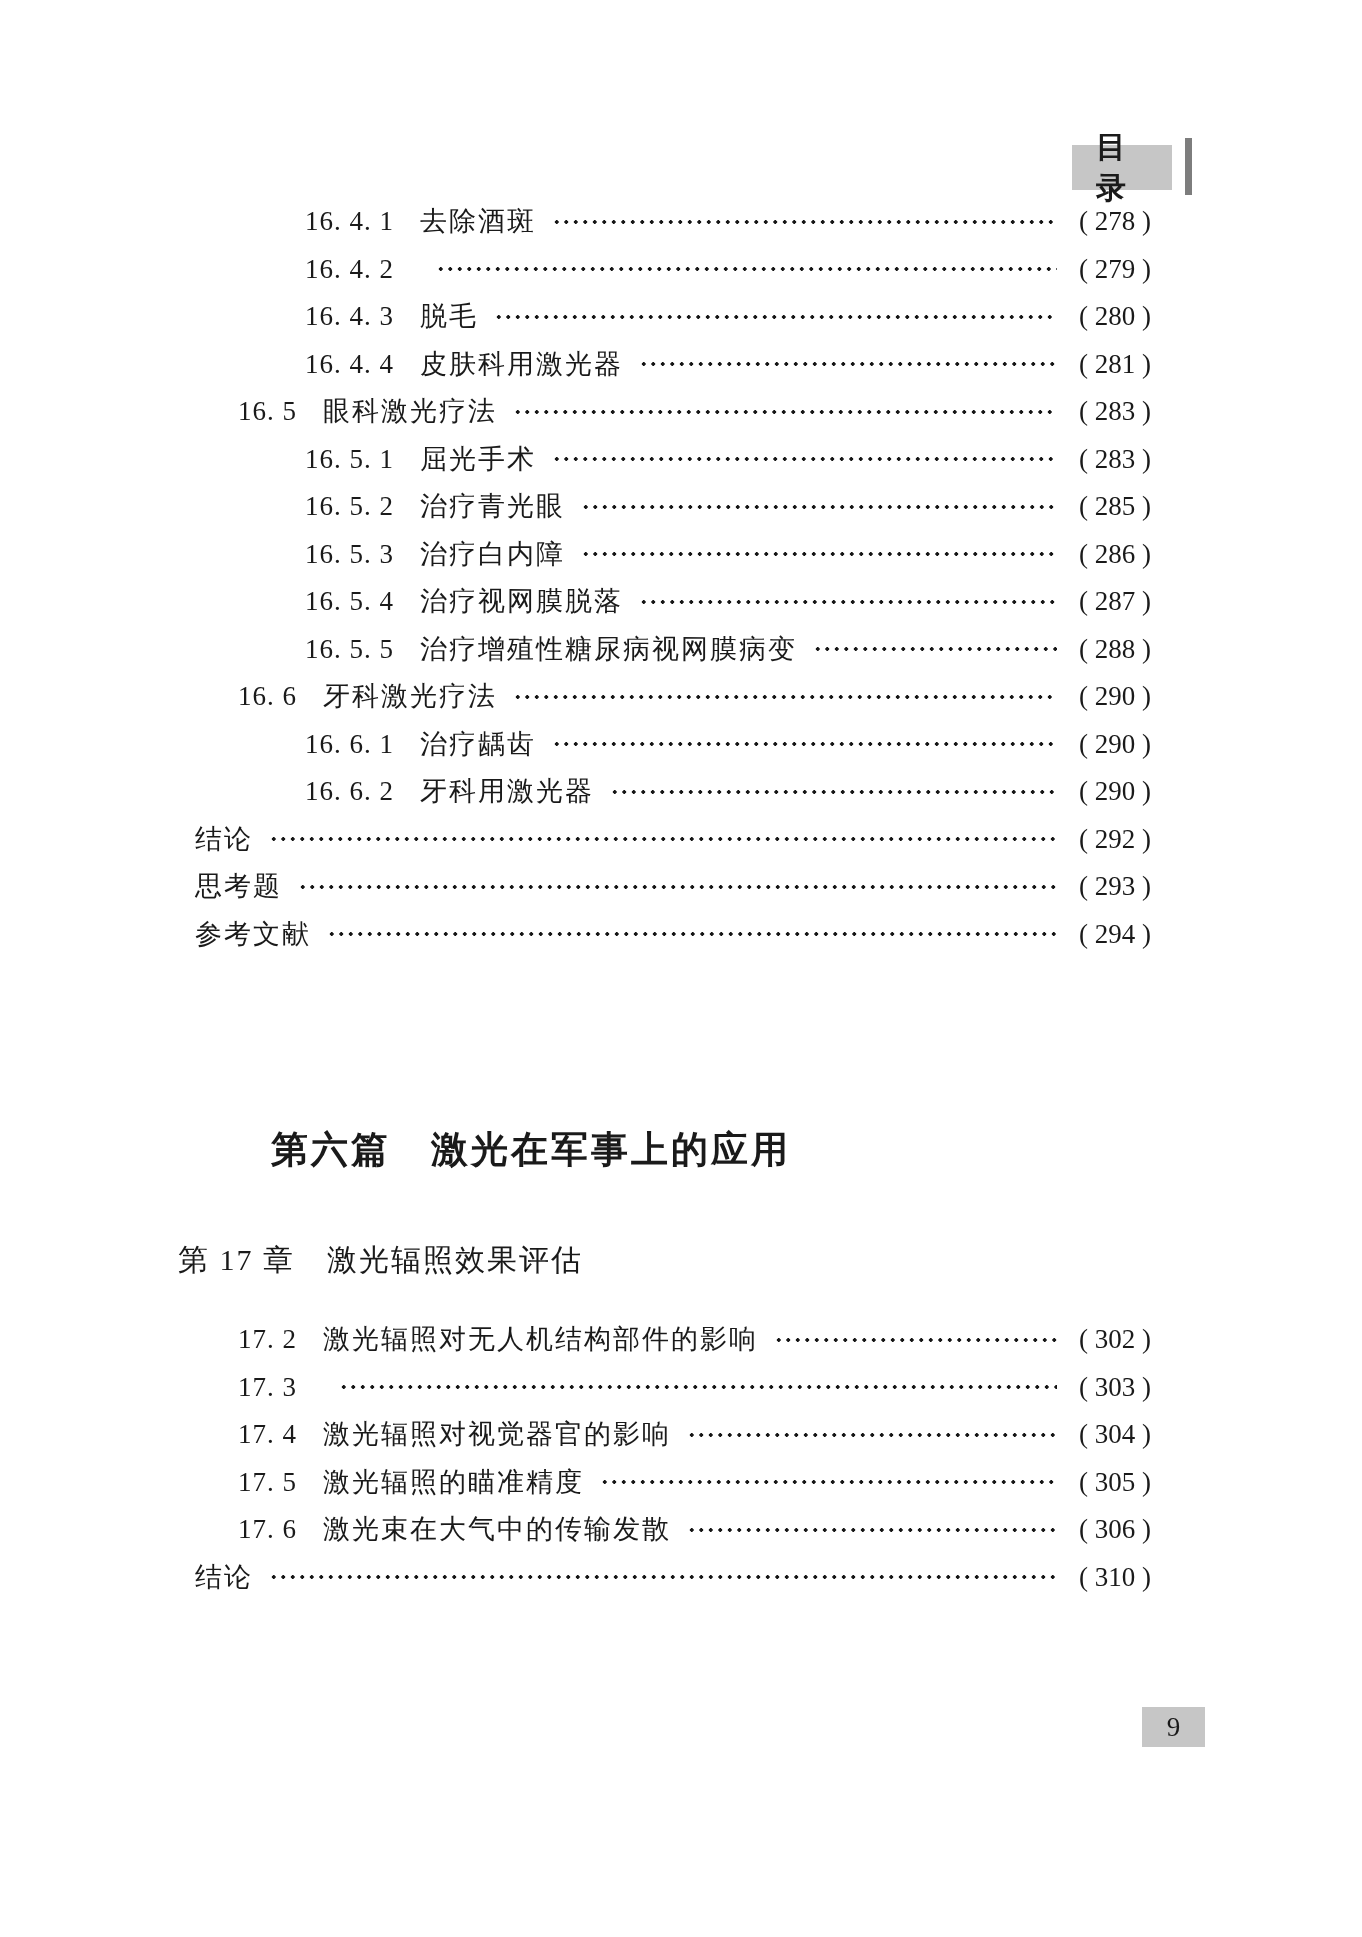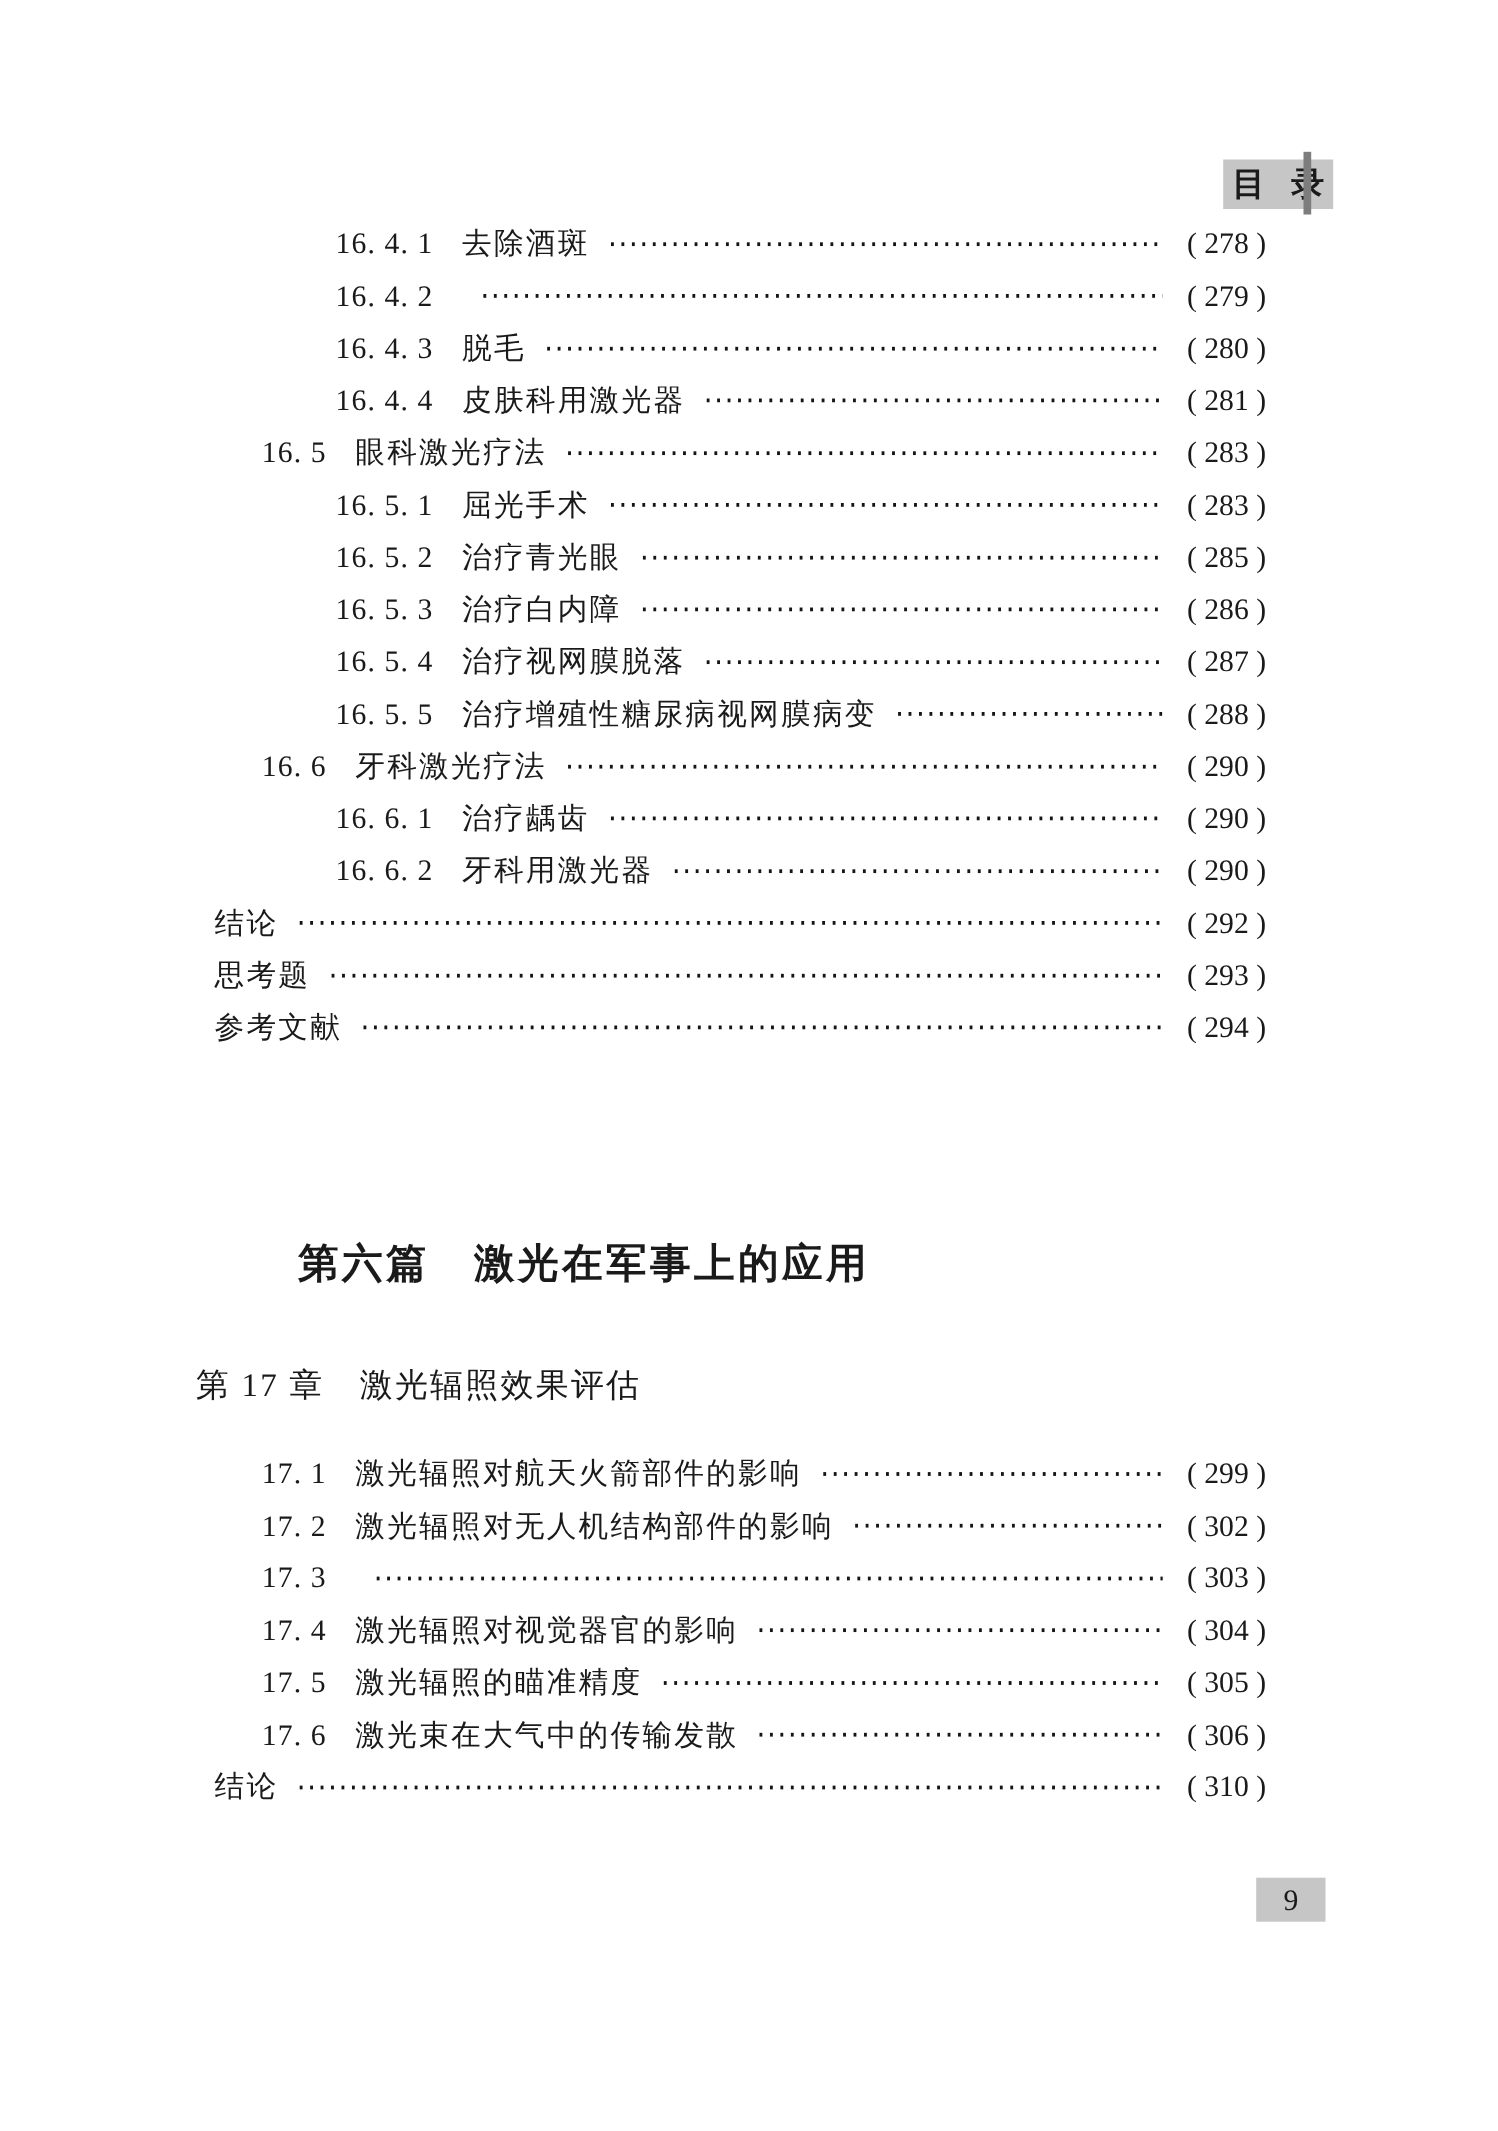--- a/index.html
+++ b/index.html
@@ -13,21 +13,21 @@
   }
   .page { position: absolute; inset: 0; }
 
   
   .header-box {
     position: absolute; left: 1072px; top: 145px;
     width: 100px; height: 45px;
     background: var(--header-box-bg, #c6c6c6);
     display: flex; align-items: center; justify-content: center;
     font-size: 30px; font-weight: bold; letter-spacing: 8px;
-    padding-left: 8px; box-sizing: border-box; margin-left: 40px;
+    padding-left: 24px; box-sizing: border-box;
   }
   .header-bar {
     position: absolute; left: 1185px; top: 138px;
     width: 7px; height: 57px;
     background: var(--header-bar, #7d7d7d);
   }
 
   
   .content {
     position: absolute; left: 195px; top: 0;
@@ -193,26 +193,20 @@
           <span class="pg">( 294 )</span>
         </div>
       </div>
 
     <div class="part-title">第六篇　激光在军事上的应用</div>
 
     <div class="chapter-heading">第 17 章　激光辐照效果评估</div>
 
     <div class="toc-list toc-lower" id="toc-lower">
         <div class="toc-row lvl1">
-          <span class="num">17. 1</span>
-          <span class="title">激光辐照对航天火箭部件的影响</span>
-          <span class="dots"></span>
-          <span class="pg">( 299 )</span>
-        </div>
-        <div class="toc-row lvl1">
           <span class="num">17. 2</span>
           <span class="title">激光辐照对无人机结构部件的影响</span>
           <span class="dots"></span>
           <span class="pg">( 302 )</span>
         </div>
         <div class="toc-row lvl1">
           <span class="num">17. 3</span>
           <span class="dots"></span>
           <span class="pg">( 303 )</span>
         </div>

